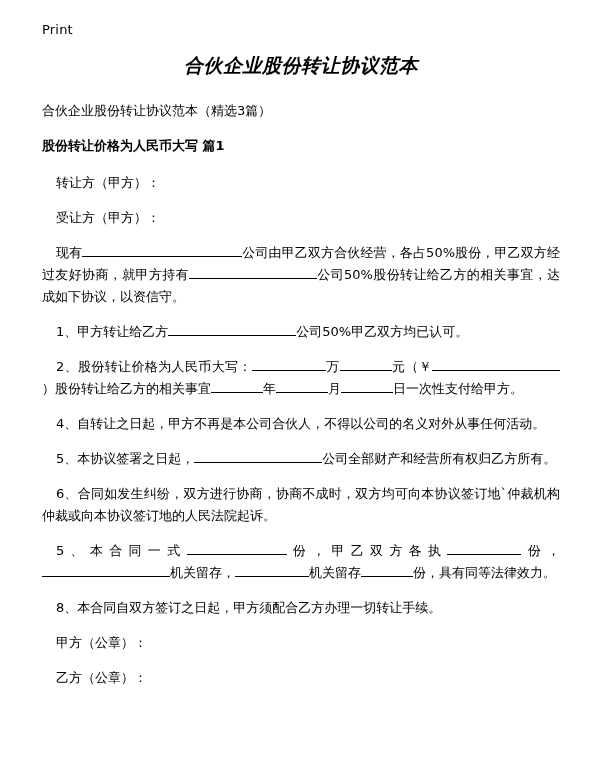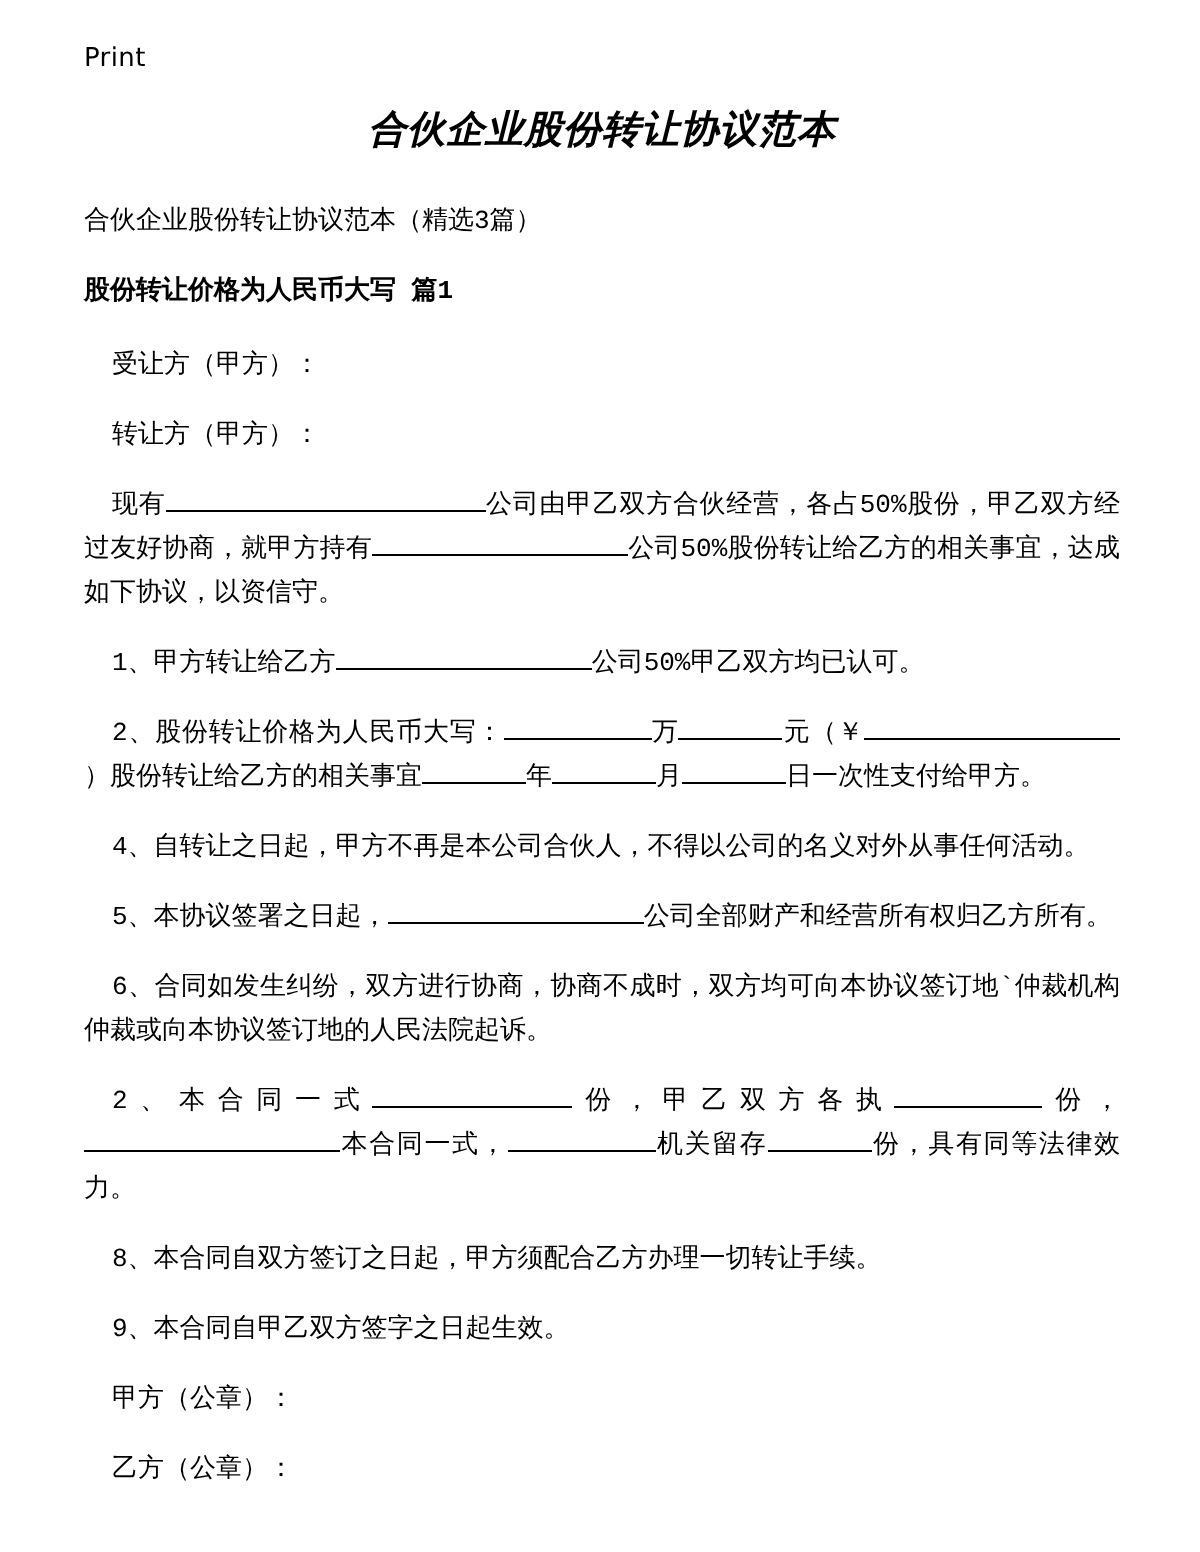--- a/index.html
+++ b/index.html
@@ -36,21 +36,20 @@
     margin: 0 0 22px 0;
     letter-spacing: 0.5px;
     font-style: italic;
   }
   .para {
     font-size: 13px;
     line-height: 22px;
     margin: 0 0 13px 0;
     text-align: justify;
     text-justify: inter-ideograph;
-    font-family: Liberation Mono, monospace;
   }
   .para.sub {
     font-weight: bold;
     margin-bottom: 15px;
   }
   .indent {
     text-indent: 14px;
   }
   .blank {
     display: inline-block;
@@ -69,23 +68,23 @@
 <div class="page">
 
   <div class="print-link">Print</div>
 
   <h1 class="doc-title">合伙企业股份转让协议范本</h1>
 
   <p class="para">合伙企业股份转让协议范本（精选3篇）</p>
 
   <p class="para sub">股份转让价格为人民币大写 篇1</p>
 
+  <p class="para indent">转让方（甲方）：</p>
+
   <p class="para indent">受让方（甲方）：</p>
-
-  <p class="para indent">转让方（甲方）：</p>
 
   <p class="para indent">
     <span>现有</span><span class="blank b-xxl"></span><span>公司由甲乙双方合伙经营，各占50%股份，甲乙双方经过友好协商，就甲方持有</span><span class="blank b-xl"></span><span>公司50%股份转让给乙方的相关事宜，达成如下协议，以资信守。</span>
   </p>
 
   <p class="para indent">
     <span>1、甲方转让给乙方</span><span class="blank b-xl"></span><span>公司50%甲乙双方均已认可。</span>
   </p>
 
   <p class="para indent">
@@ -95,24 +94,23 @@
 
   <p class="para indent">4、自转让之日起，甲方不再是本公司合伙人，不得以公司的名义对外从事任何活动。</p>
 
   <p class="para indent">
     <span>5、本协议签署之日起，</span><span class="blank b-xl"></span><span>公司全部财产和经营所有权归乙方所有。</span>
   </p>
 
   <p class="para indent">6、合同如发生纠纷，双方进行协商，协商不成时，双方均可向本协议签订地`仲裁机构仲裁或向本协议签订地的人民法院起诉。</p>
 
   <p class="para indent">
-    <span>2、本合同一式</span><span class="blank b-lg"></span><span>份，甲乙双方各执</span><span class="blank b-md"></span><span>份，</span><span class="blank b-xl"></span><span>本合同一式，</span><span class="blank b-md"></span><span>机关留存</span><span class="blank b-sm"></span><span>份，具有同等法律效力。</span>
+    <span>5、本合同一式</span><span class="blank b-lg"></span><span>份，甲乙双方各执</span><span class="blank b-md"></span><span>份，</span><span class="blank b-xl"></span><span>机关留存，</span><span class="blank b-md"></span><span>机关留存</span><span class="blank b-sm"></span><span>份，具有同等法律效力。</span>
   </p>
 
   <p class="para indent">8、本合同自双方签订之日起，甲方须配合乙方办理一切转让手续。</p>
 
-  <p class="para indent">9、本合同自甲乙双方签字之日起生效。</p>
 
   <p class="para indent">甲方（公章）：</p>
 
   <p class="para indent">乙方（公章）：</p>
 
 </div>
 
 </body></html>

